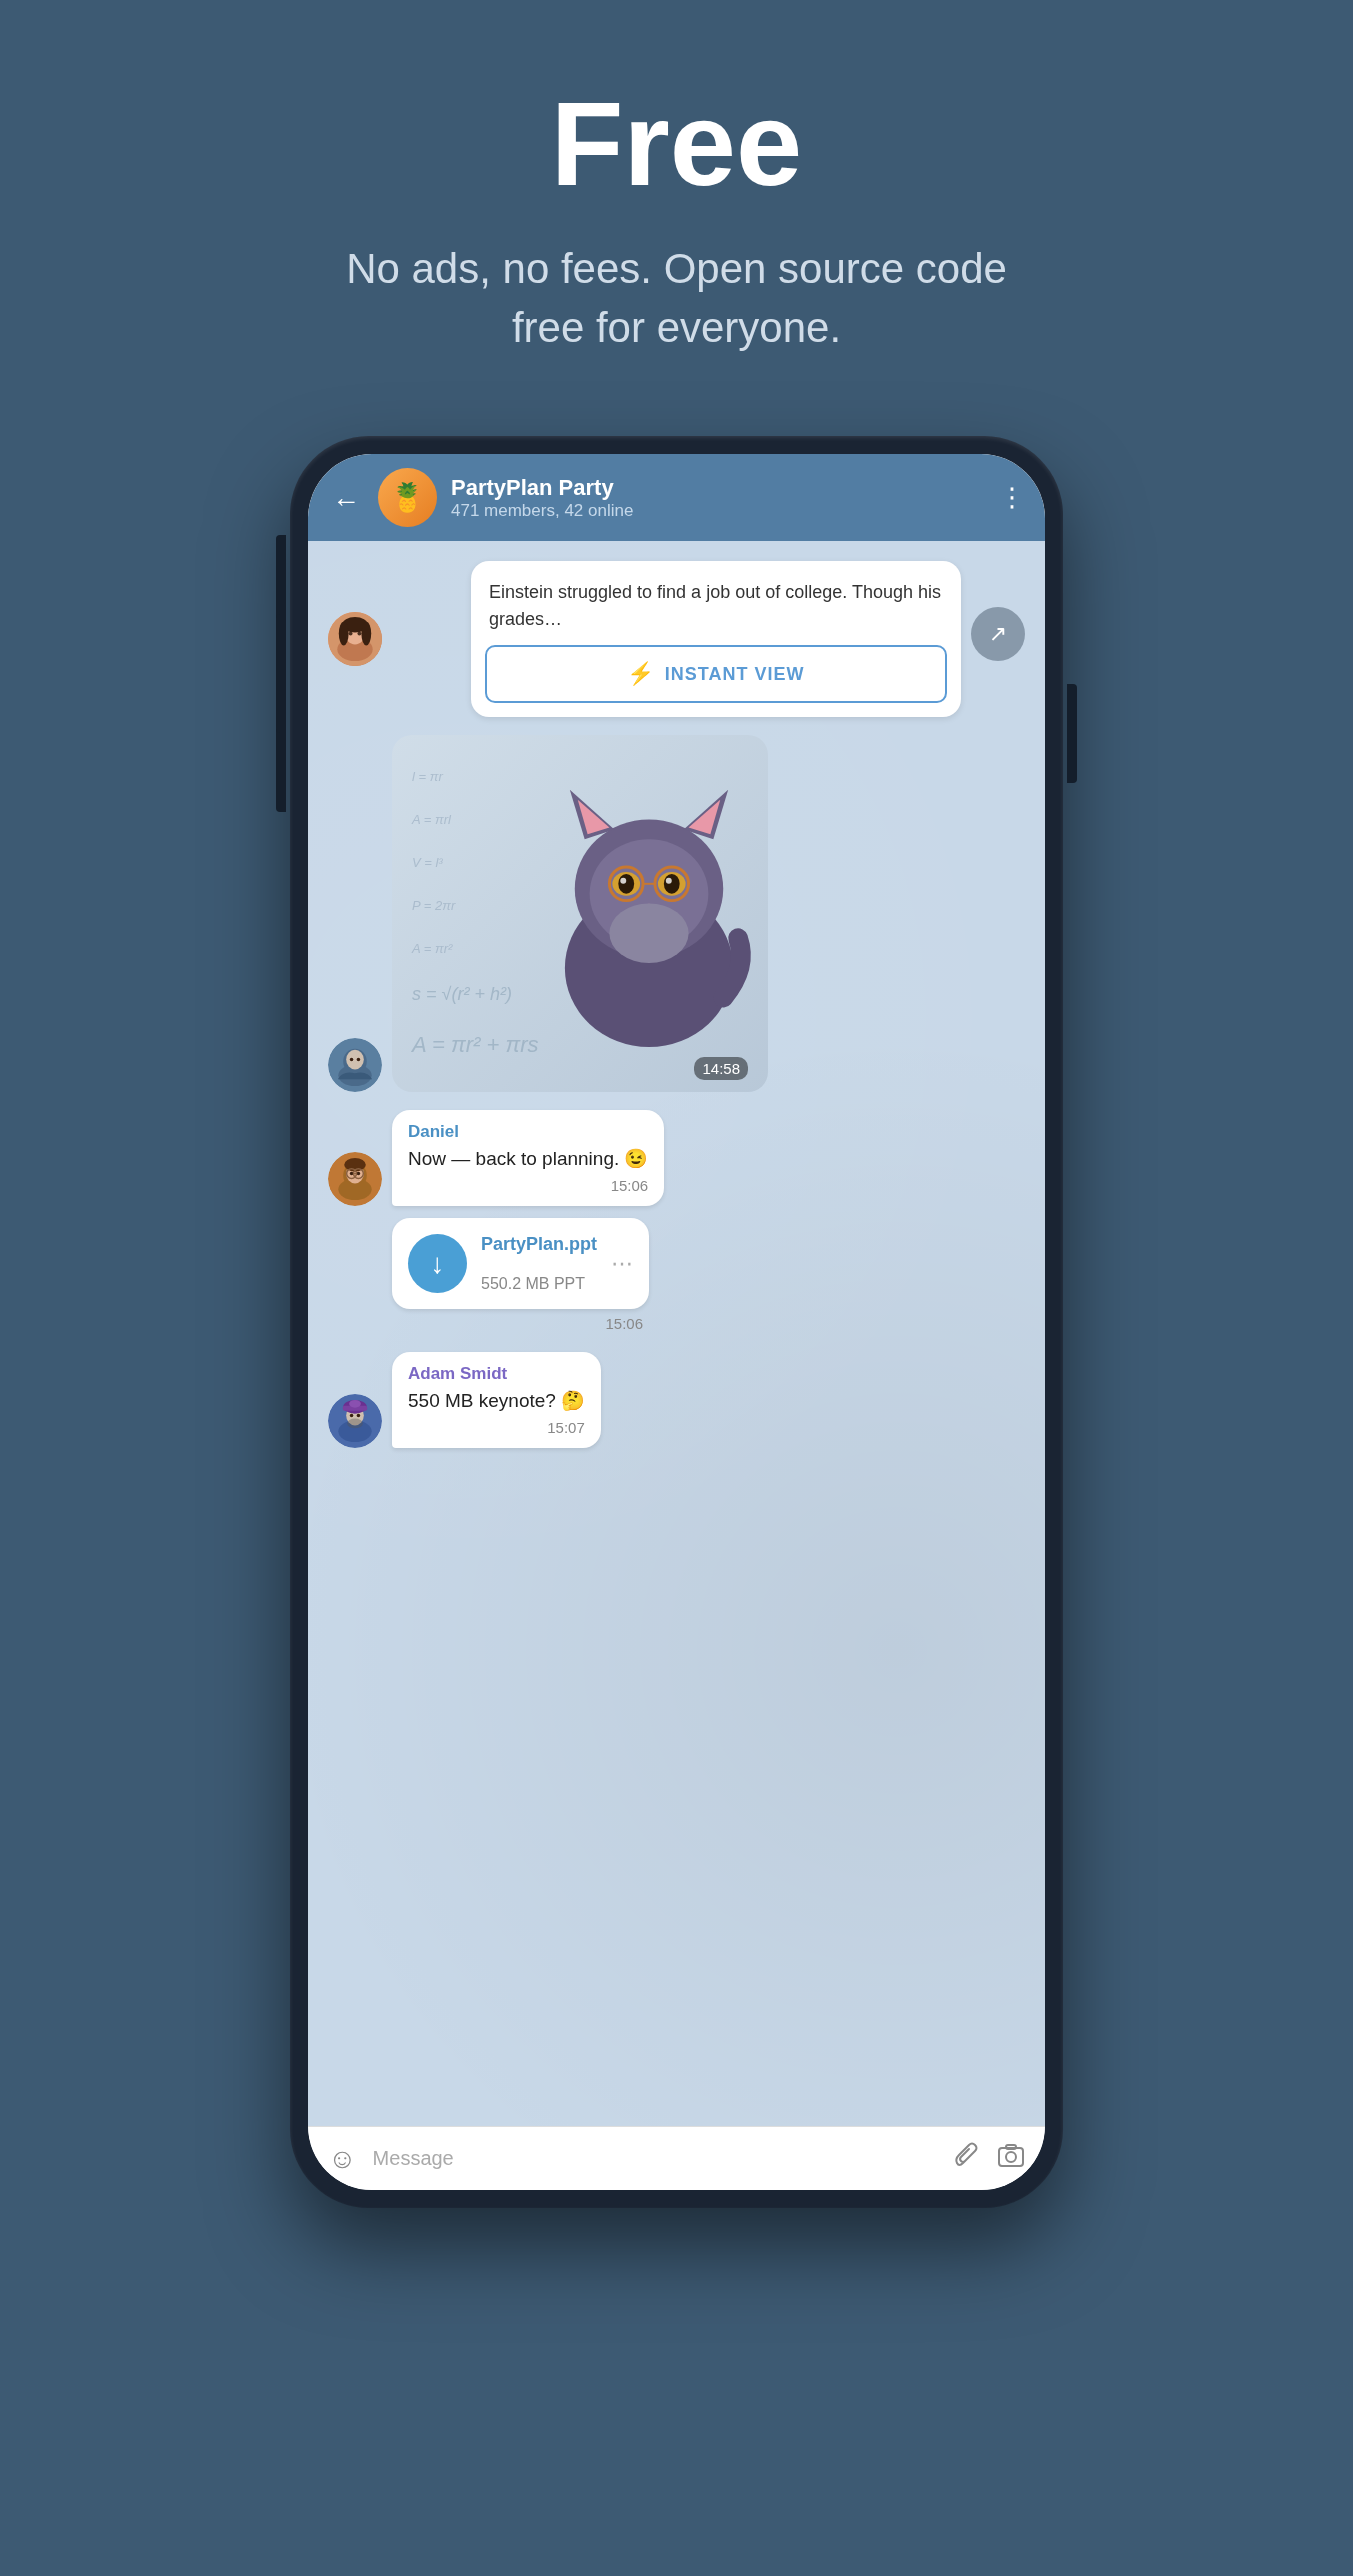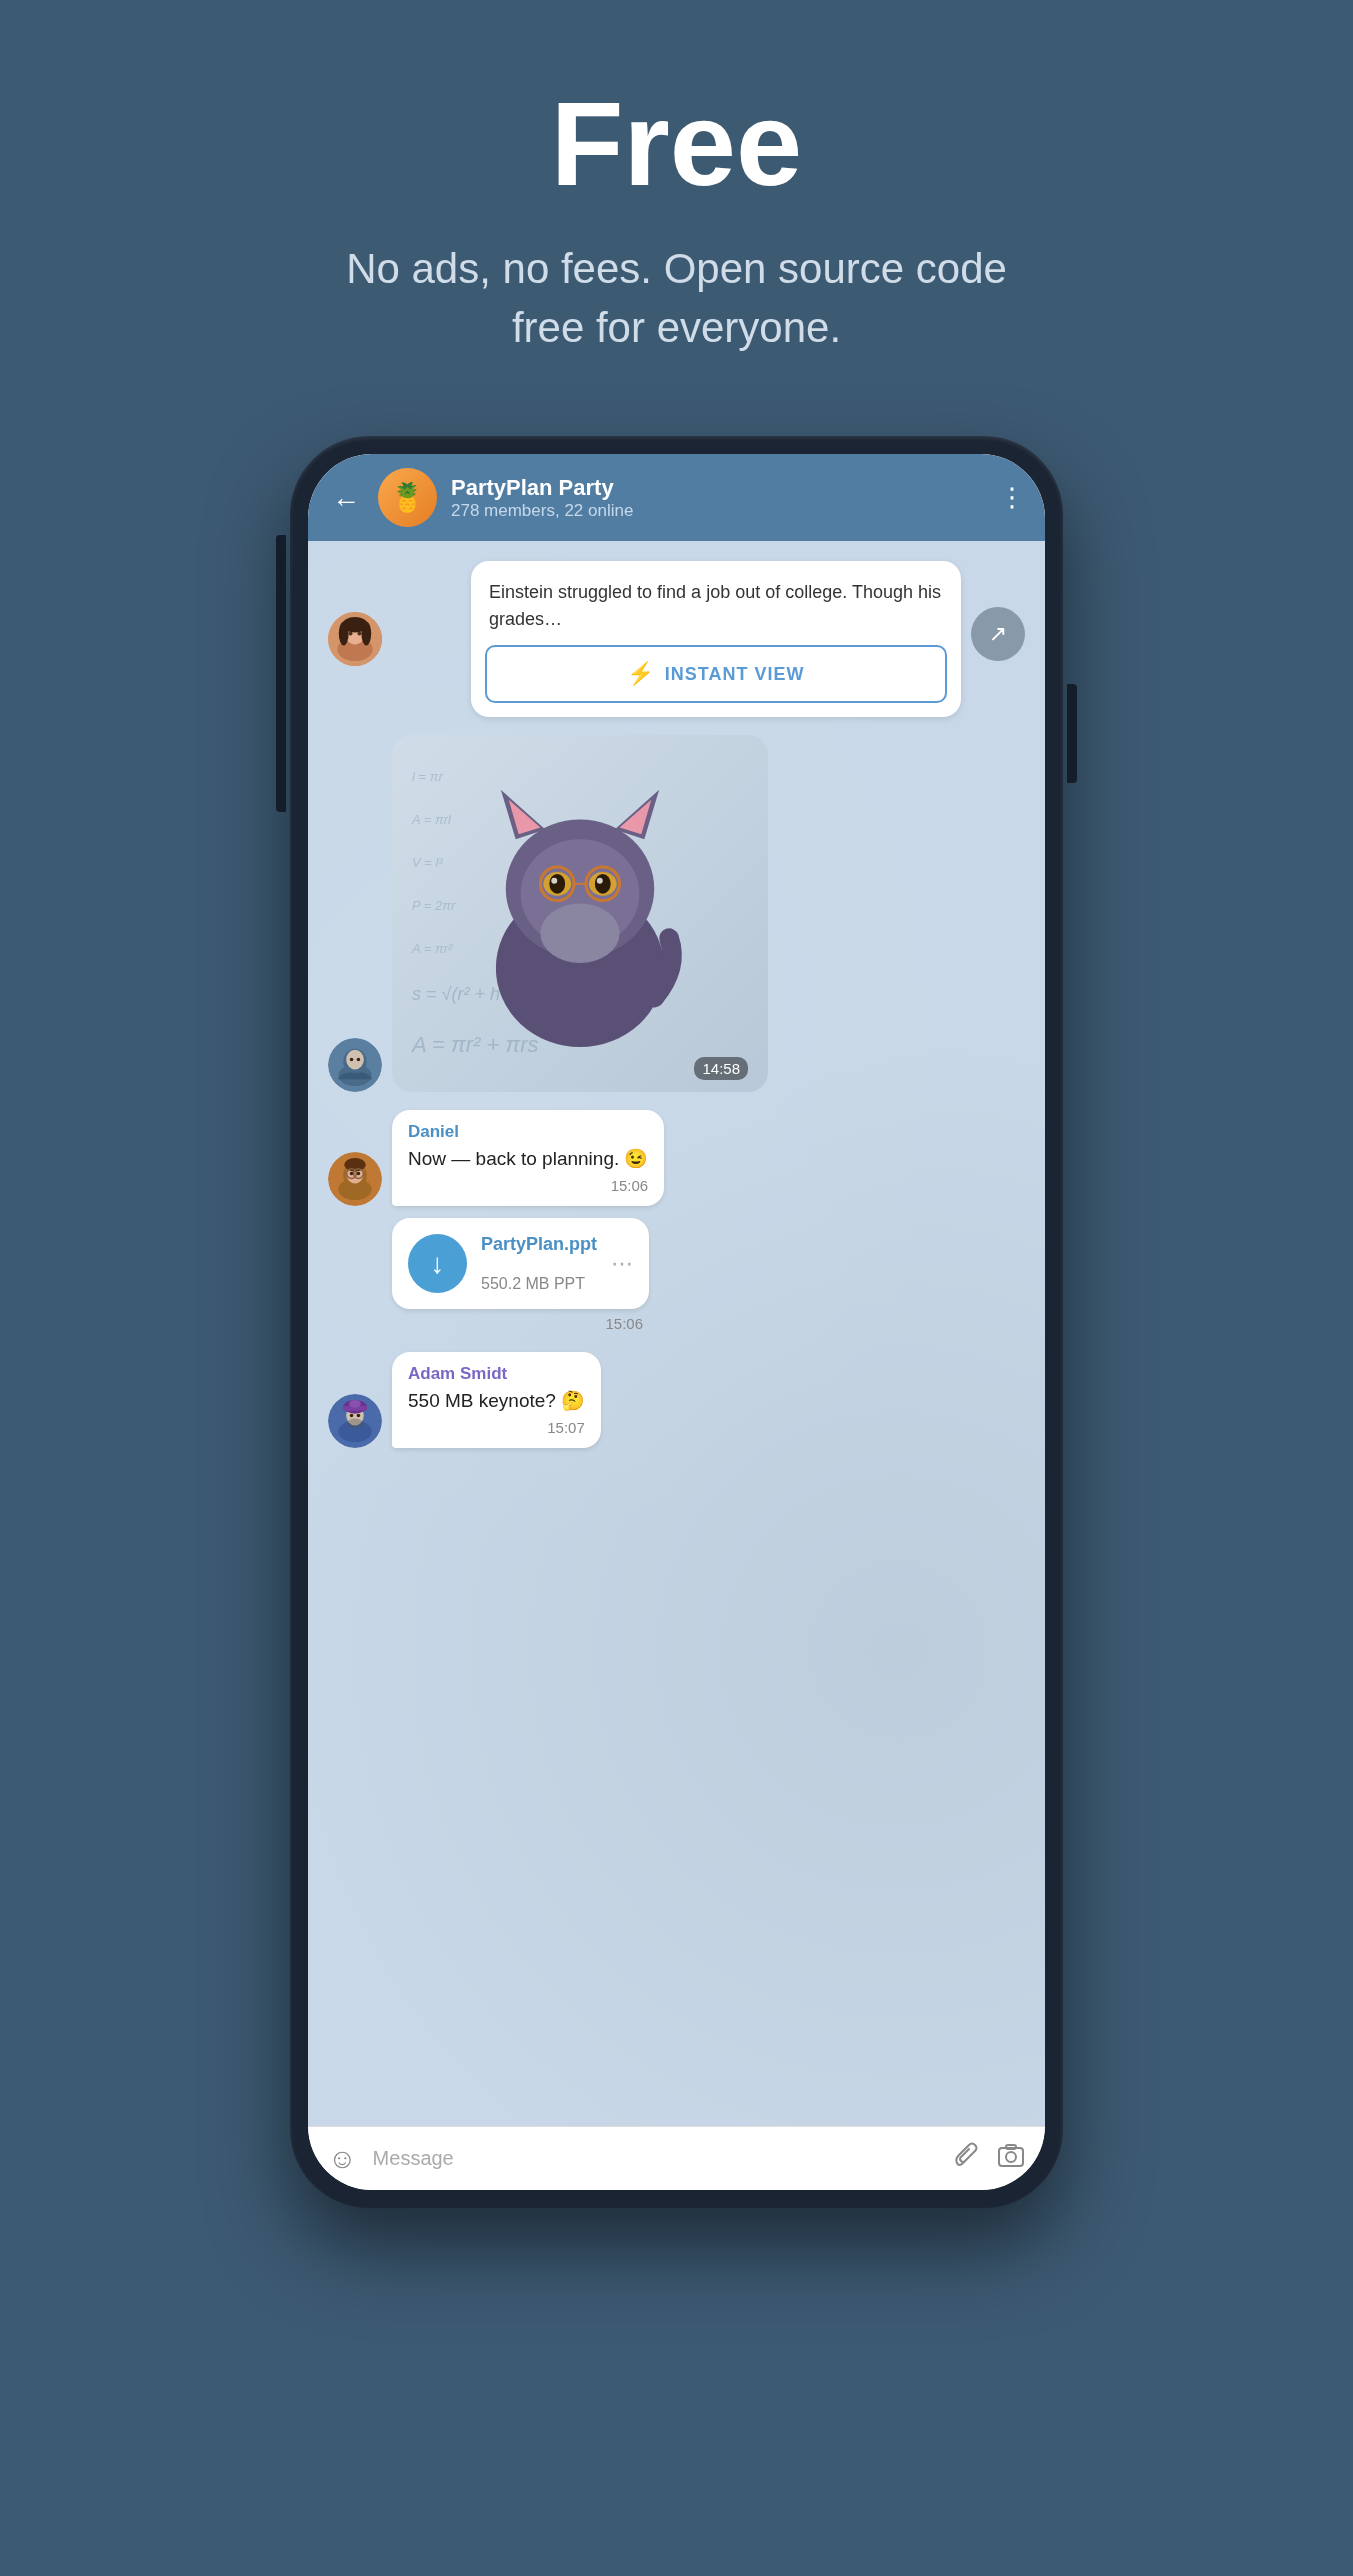--- a/index.html
+++ b/index.html
@@ -193,21 +193,21 @@
       align-items: center;
       justify-content: center;
     }
     .sticker-bg {
       width: 396px;
       height: 376px;
       background: linear-gradient(135deg, #d0dde8 0%, #b8c8d8 100%);
       border-radius: 20px;
       display: flex;
       align-items: center;
-      justify-content: center;
+      justify-content: flex-end;
       position: relative;
       overflow: hidden;
       text-decoration: underline;
     }
     
     .sticker-timestamp {
       position: absolute;
       bottom: 12px;
       right: 20px;
       background: rgba(0,0,0,0.45);
@@ -378,21 +378,21 @@
 
 <div class="phone-wrapper">
   <div class="phone-outer">
     <div class="phone-screen">
 
       <div class="chat-header">
         <div class="back-btn">←</div>
         <div class="chat-avatar">🍍</div>
         <div class="chat-info">
           <div class="chat-name">PartyPlan Party</div>
-          <div class="chat-status">278 members, 22 online</div>
+          <div class="chat-status">471 members, 42 online</div>
         </div>
         <div class="more-btn">⋮</div>
       </div>
 
       <div class="messages-area">
 
         <div class="article-row">
           <div class="avatar-sm avatar-girl">
             <svg width="54" height="54" viewBox="0 0 55 55">
               <circle cx="27.5" cy="27.5" r="27.5" fill="#d4956a"></circle>

